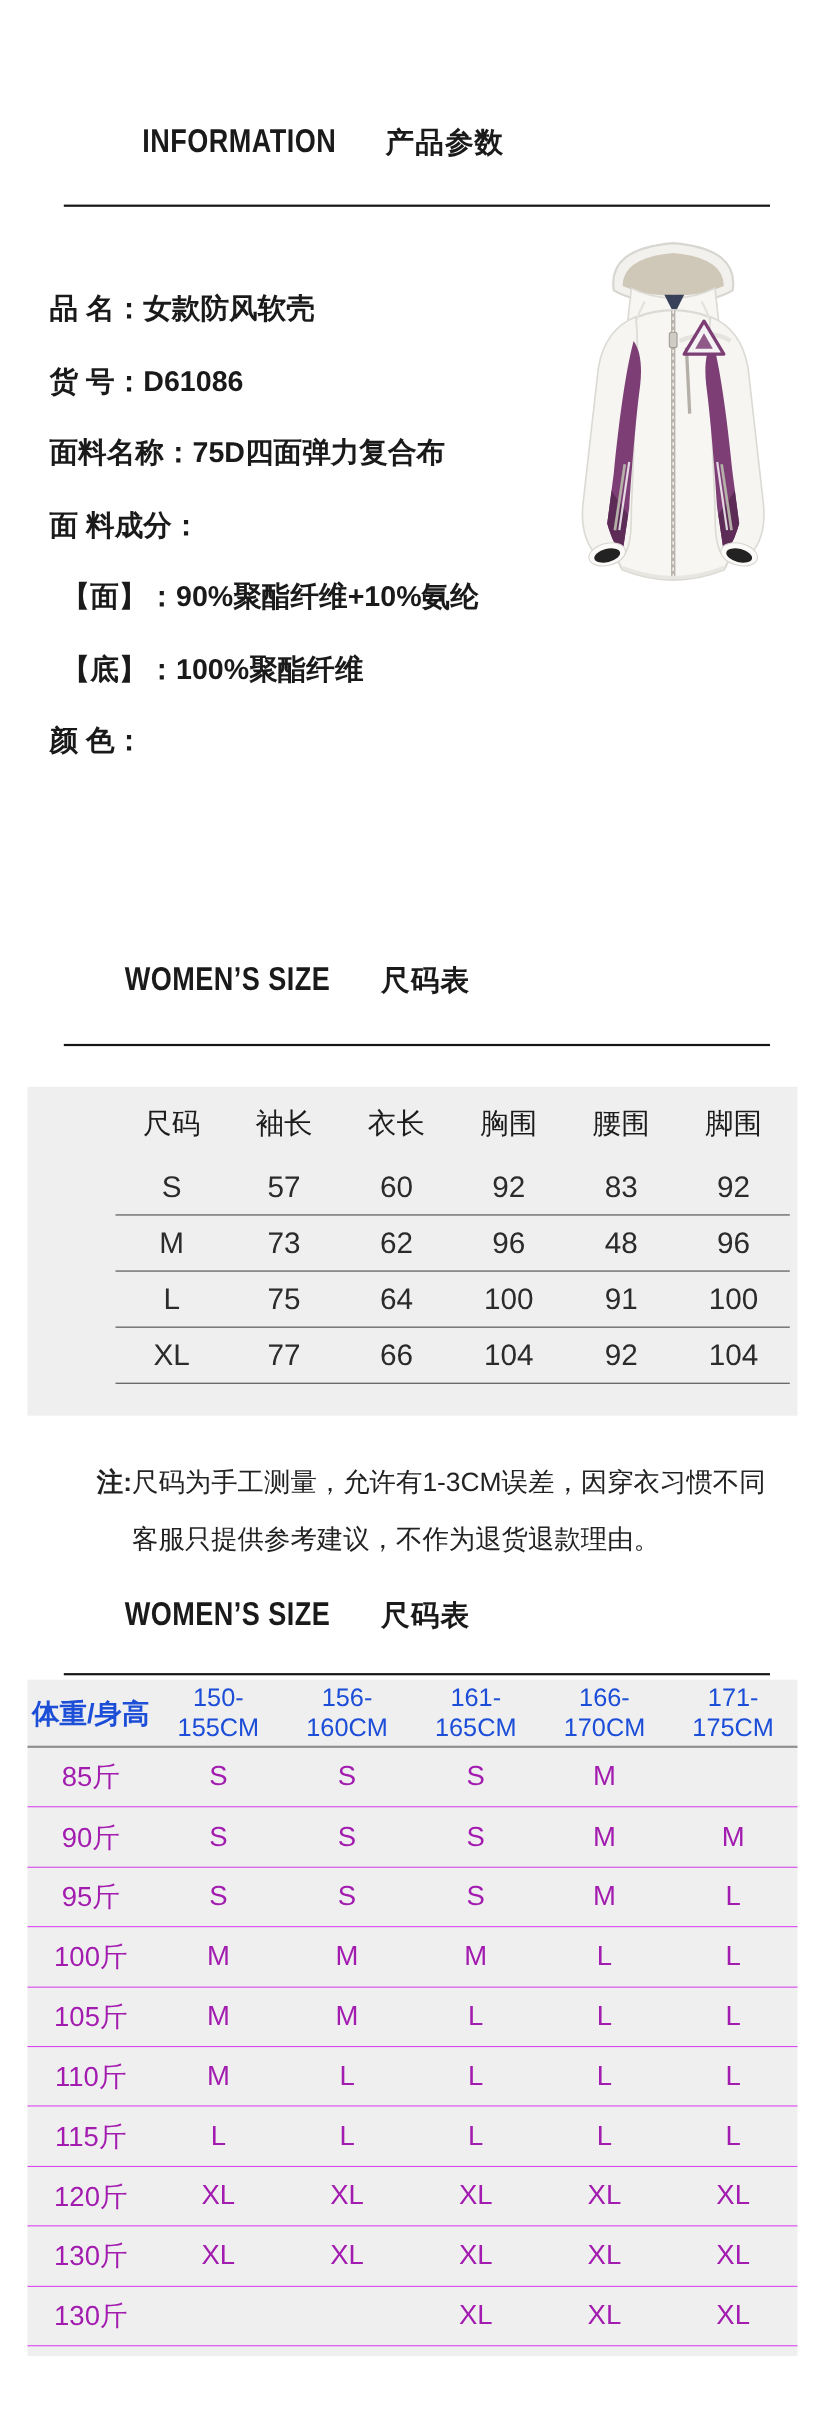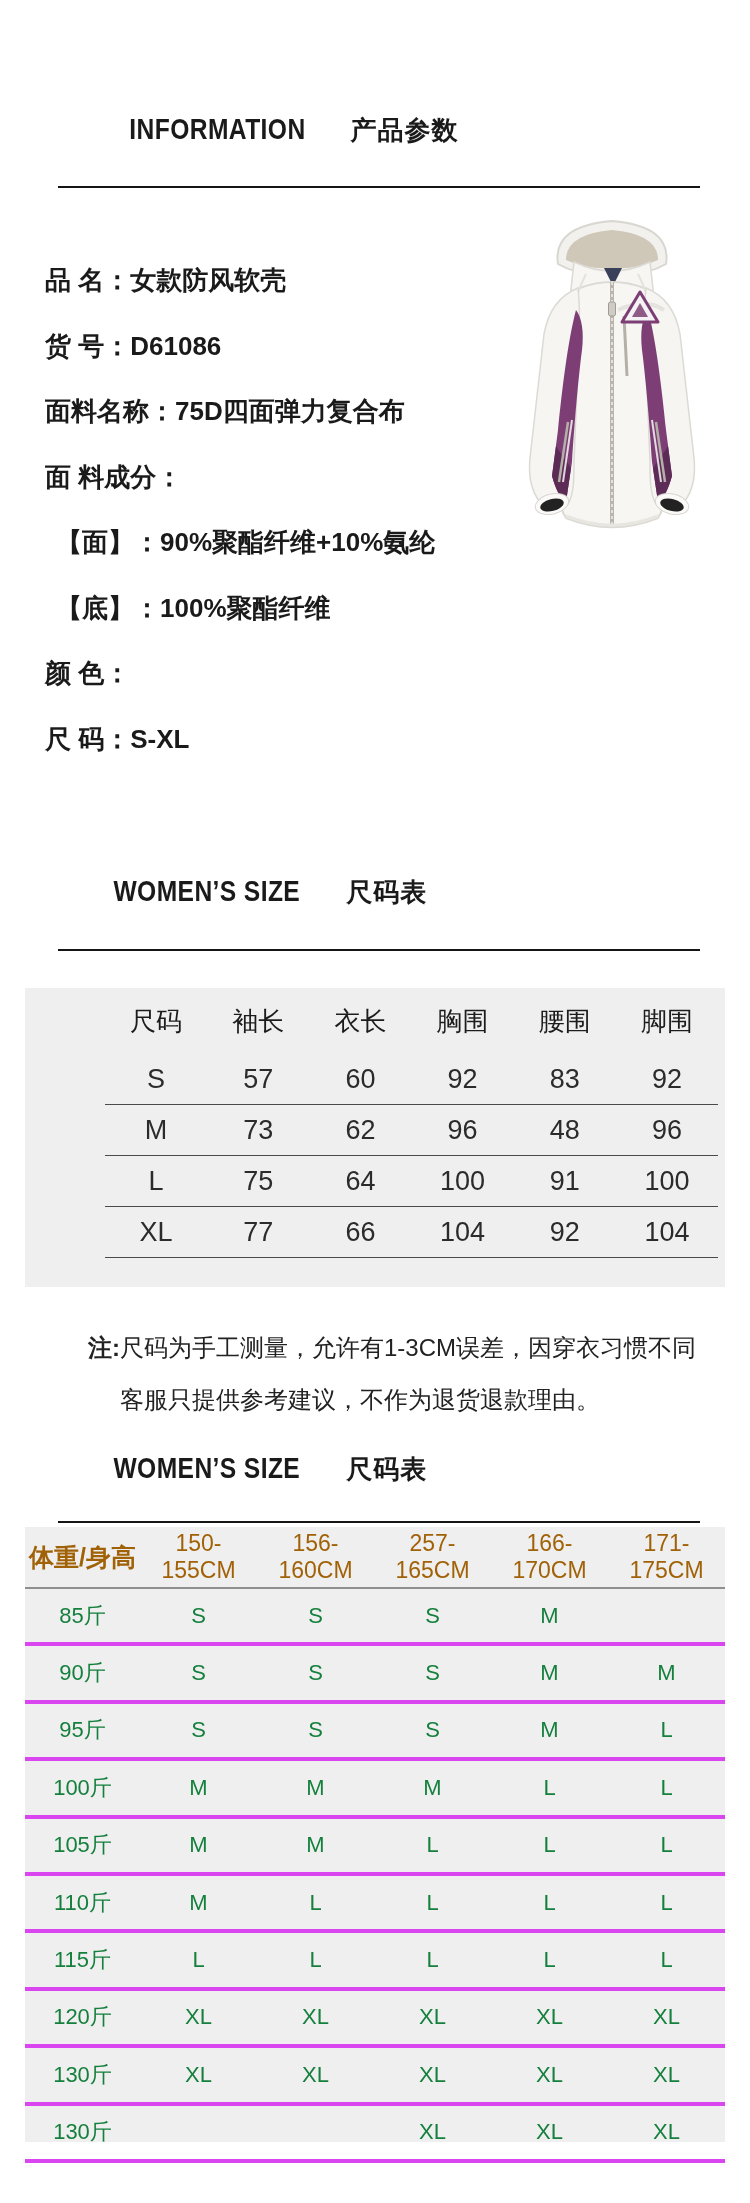--- a/index.html
+++ b/index.html
@@ -41,45 +41,44 @@
 
   
   .note { position:absolute; left:88px; top:1322px; display:flex; font-size:24px; line-height:52px;
           color:#222; font-weight:400; }
   .note .nlbl { font-weight:700; }
 
   
   .tbl2 { position:absolute; left:25px; top:1527px; width:700px; height:615px; background:#efefef;
           box-sizing:border-box; }
   .tbl2 .thead2 { display:grid; grid-template-columns:115px repeat(5,117px); height:60px; align-items:center;
-                  text-align:center; font-size:23px; color:#a16207; border-bottom:2px solid #8f8f8f; }
+                  text-align:center; font-size:23px; color:#1d4ed8; border-bottom:2px solid #8f8f8f; }
   .tbl2 .thead2 .c0 { font-size:25px; font-weight:700; }
   .trow2 { display:grid; grid-template-columns:115px repeat(5,117px); height:53.4px; align-items:center;
-           text-align:center; font-size:22px; color:#15803d; border-bottom:4px solid #d946ef; }
+           text-align:center; font-size:25px; color:#a21caf; border-bottom:1px solid #d946ef; }
 </style>
 </head>
 <body>
 
 <div class="page">
 
   <div class="heading h1pos">
     <span class="en">INFORMATION</span>
     <span class="cn">产品参数</span>
   </div>
   <div class="rule r1"></div>
 
   <div class="info-list">
       <div class="info-row"><span class="lbl">品 名：</span><span class="val">女款防风软壳</span></div>
       <div class="info-row"><span class="lbl">货 号：</span><span class="val">D61086</span></div>
       <div class="info-row"><span class="lbl">面料名称：</span><span class="val">75D四面弹力复合布</span></div>
       <div class="info-row"><span class="lbl">面 料成分：</span><span class="val"></span></div>
       <div class="info-row indent"><span class="lbl">【面】：</span><span class="val">90%聚酯纤维+10%氨纶</span></div>
       <div class="info-row indent"><span class="lbl">【底】：</span><span class="val">100%聚酯纤维</span></div>
       <div class="info-row"><span class="lbl">颜 色：</span></div>
-      <div class="info-row"><span class="lbl">尺 码：</span><span class="val">S-XL</span></div>
     </div>
 
   <svg class="jacket" width="252" height="332" viewBox="0 0 252 332">
 
     <path d="M72,54 Q66,16 126,11 Q186,16 180,54 Q160,66 126,64 Q92,66 72,54 Z" fill="#f2f1ed" stroke="#d8d6d0" stroke-width="2"></path>
     <path d="M80,50 Q80,24 126,20 Q172,24 172,50 Q150,60 126,58 Q102,60 80,50 Z" fill="#cfc8b9"></path>
 
     <path d="M88,52 Q126,70 164,52 L168,88 Q126,100 84,88 Z" fill="#f7f6f3" stroke="#dcdad4" stroke-width="1.5"></path>
     <path d="M118,58 L136,58 L127,76 Z" fill="#39405a"></path>
 
@@ -182,21 +181,21 @@
     <span class="en">WOMEN’S SIZE</span>
     <span class="cn">尺码表</span>
   </div>
   <div class="rule r3"></div>
 
   <div class="tbl2">
     <div class="thead2">
         <div class="c c0">体重/身高</div>
         <div class="c c1">150-155CM</div>
         <div class="c c2">156-160CM</div>
-        <div class="c c3">257-165CM</div>
+        <div class="c c3">161-165CM</div>
         <div class="c c4">166-170CM</div>
         <div class="c c5">171-175CM</div>
       </div>
     <div>
         <div class="trow2">
           <div class="c c0">85斤</div>
           <div class="c c1">S</div>
           <div class="c c2">S</div>
           <div class="c c3">S</div>
           <div class="c c4">M</div>

